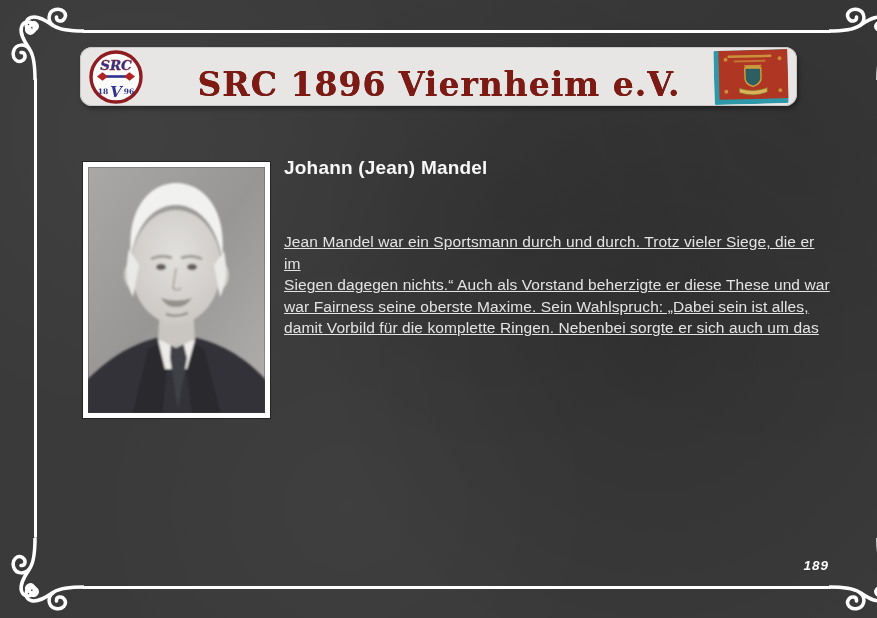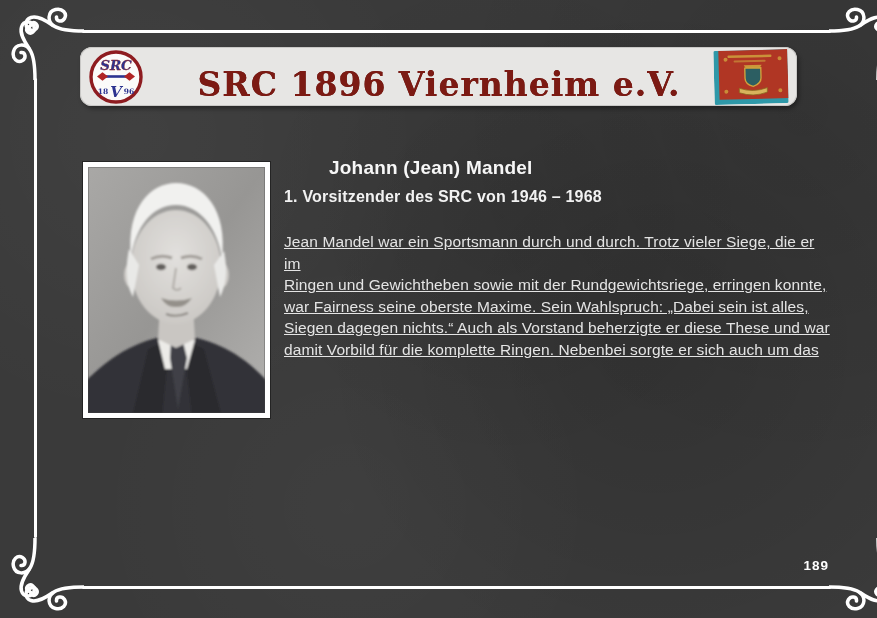--- a/index.html
+++ b/index.html
@@ -44,34 +44,34 @@
   .banner .flag{margin-right:9px;flex:0 0 auto;transform:rotate(-1.5deg);}
   
   .photo{
     position:absolute;left:83px;top:162px;width:177px;height:246px;
     background:#fff;padding:5px;box-shadow:0 0 0 1px rgba(0,0,0,.4);
   }
   .photo svg{display:block;}
   
   .member-name{
     position:absolute;left:284px;top:157px;
-    font-size:19px;font-weight:bold;color:#f7f7f7;letter-spacing:.2px;margin-left:45px;
+    font-size:19px;font-weight:bold;color:#f7f7f7;letter-spacing:.2px;
   }
   .member-role{
     position:absolute;left:284px;top:188px;
     font-size:16px;font-weight:bold;color:#f2f2f2;letter-spacing:.2px;
   }
   .bio{
     position:absolute;left:284px;top:231px;width:548px;
     font-size:15.5px;line-height:21.6px;color:#e4e4e4;letter-spacing:.1px;text-decoration:underline;
   }
   .bio span{display:block;}
   .page-number{
     position:absolute;right:84px;top:558px;
-    font-size:13.5px;font-weight:bold;color:#fff;letter-spacing:1px;
+    font-size:13.5px;font-weight:bold;color:#fff;letter-spacing:1px;font-style:italic;
   }
 </style>
 </head>
 <body>
 
 <div class="stage">
 
   <svg class="orn tl" viewBox="0 0 80 80">
     <g fill="none" stroke="#fff" stroke-width="3.5" stroke-linecap="round">
       <path d="M 80 31 C 68 31 57 30.5 50 26 C 43 21.5 43.5 11.5 51.5 9.5 C 58.5 7.8 63.5 13.5 60.5 18.5 C 58 22.5 52 21.5 52.5 17"></path>
@@ -176,25 +176,23 @@
         <ellipse cx="104" cy="100" rx="5" ry="3.2" fill="#64615d"></ellipse>
         <path d="M 88 101 L 85 121 Q 89 125 93 121" stroke="#b1ada8" stroke-width="2" fill="none"></path>
         <path d="M 73 131 Q 88 136 104 131 Q 97 141 88 140 Q 79 141 73 131 Z" fill="#94908a"></path>
         <path d="M 78 147 Q 88 151 100 146" stroke="#8d8984" stroke-width="2" fill="none"></path>
       </g>
       <rect width="177" height="246" fill="none" stroke="rgba(70,70,70,0.35)" stroke-width="2"></rect>
     </svg>
   </div>
 
   <div class="member-name">Johann (Jean) Mandel</div>
-  <div class="member-role">1. Vorsitzender des SRC von 1946 – 1968</div>
 
   <div class="bio">
     <span>Jean Mandel war ein Sportsmann durch und durch. Trotz vieler Siege, die er im</span>
-    <span>Ringen und Gewichtheben sowie mit der Rundgewichtsriege, erringen konnte,</span>
+    <span>Siegen dagegen nichts.“ Auch als Vorstand beherzigte er diese These und war</span>
     <span>war Fairness seine oberste Maxime. Sein Wahlspruch: „Dabei sein ist alles,</span>
-    <span>Siegen dagegen nichts.“ Auch als Vorstand beherzigte er diese These und war</span>
     <span>damit Vorbild für die komplette Ringen. Nebenbei sorgte er sich auch um das</span>
   </div>
 
   <div class="page-number">189</div>
 
 </div>
 
 </body></html>

